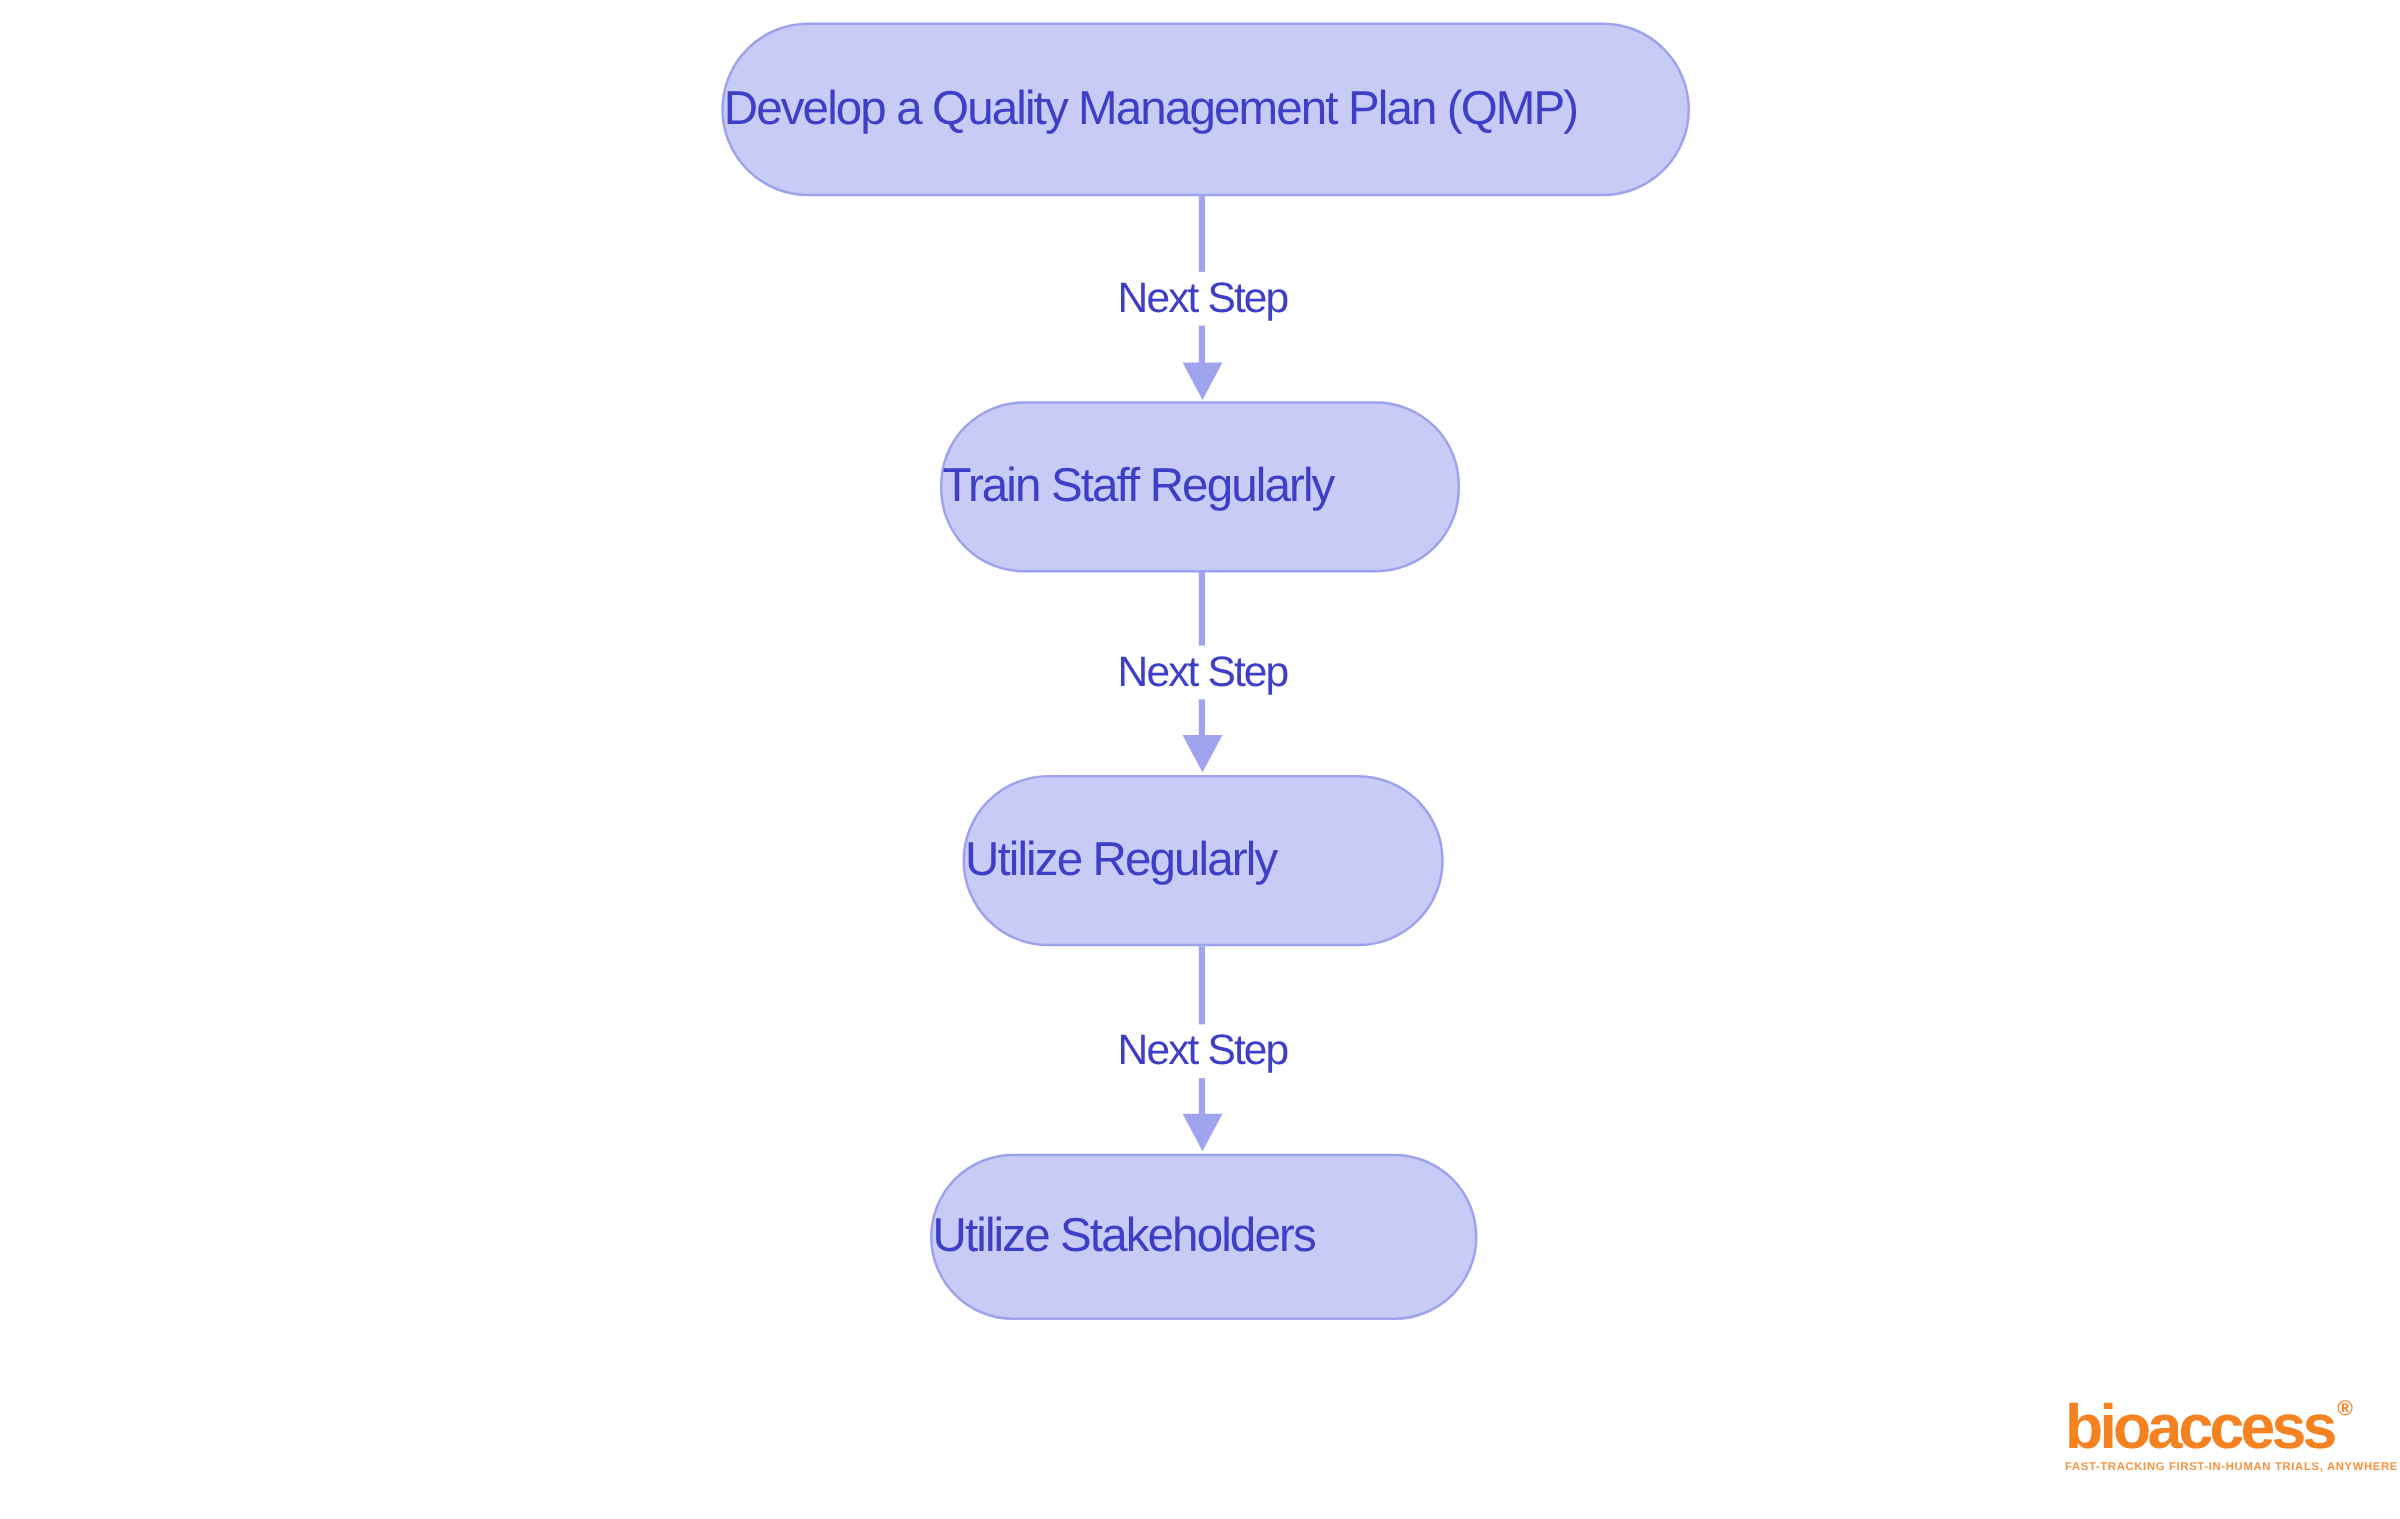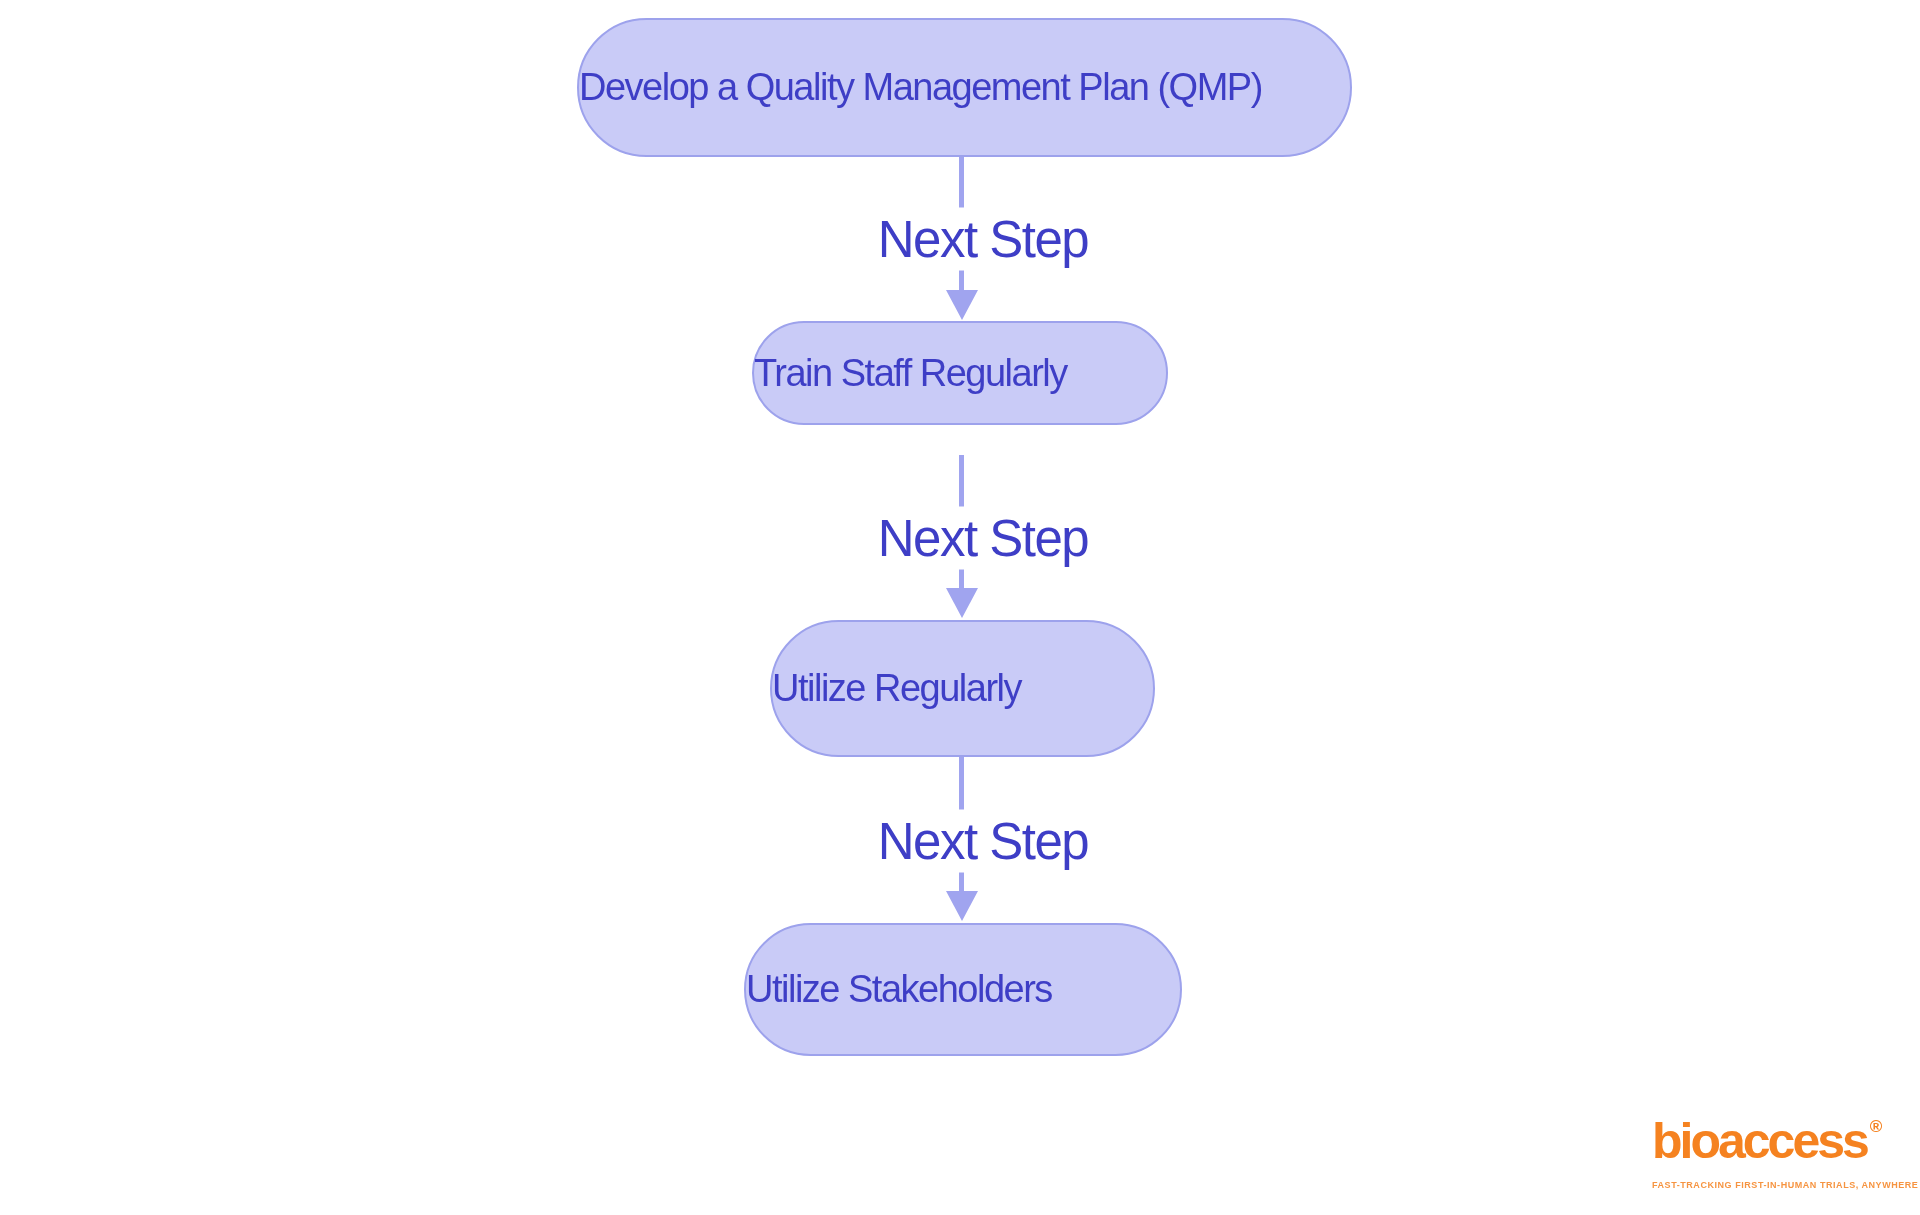--- a/index.html
+++ b/index.html
@@ -24,21 +24,21 @@
     display: flex;
     align-items: center;
     justify-content: flex-start;
     color: #3e3ec6;
     font-size: 38px;
     letter-spacing: -1.5px;
     white-space: nowrap;
     z-index: 2;
   }
   .node-1 { left: 577px; top: 18px;  width: 775px; height: 139px; border-radius: 70px; }
-  .node-2 { left: 752px; top: 321px; width: 416px; height: 104px; border-radius: 67px; }
+  .node-2 { left: 752px; top: 321px; width: 416px; height: 137px; border-radius: 67px; }
   .node-3 { left: 770px; top: 620px; width: 385px; height: 137px; border-radius: 69px; }
   .node-4 { left: 744px; top: 923px; width: 438px; height: 133px; border-radius: 67px; }
 
   
   .edge-line {
     position: absolute;
     left: 959px;
     width: 5px;
     background: #a0a4ef;
     z-index: 0;
@@ -58,26 +58,26 @@
     border-top: 30px solid #a0a4ef;
     z-index: 0;
   }
   .arrowhead-1 { top: 290px; }
   .arrowhead-2 { top: 588px; }
   .arrowhead-3 { top: 891px; }
 
   
   .edge-label {
     position: absolute;
-    left: 983px;
+    left: 962px;
     transform: translate(-50%, -50%);
     background: #ffffff;
     padding: 2px 10px;
     color: #3e3ec6;
-    font-size: 51px;
+    font-size: 34px;
     letter-spacing: -1.5px;
     white-space: nowrap;
     z-index: 1;
   }
   .edge-label-1 { top: 239px; }
   .edge-label-2 { top: 538px; }
   .edge-label-3 { top: 841px; }
 
   
   .logo {
@@ -102,21 +102,21 @@
     color: #f58220;
   }
   .logo-reg {
     font-size: 17px;
     font-weight: 700;
     margin-left: 3px;
     margin-top: 2px;
     color: #f58220;
   }
   .logo-tagline {
-    margin-top: 14px;
+    margin-top: 2px;
     font-size: 9px;
     font-weight: 700;
     letter-spacing: 0.55px;
     color: #f58220;
     opacity: 0.85;
     white-space: nowrap;
   }
 </style>
 </head>
 <body>

